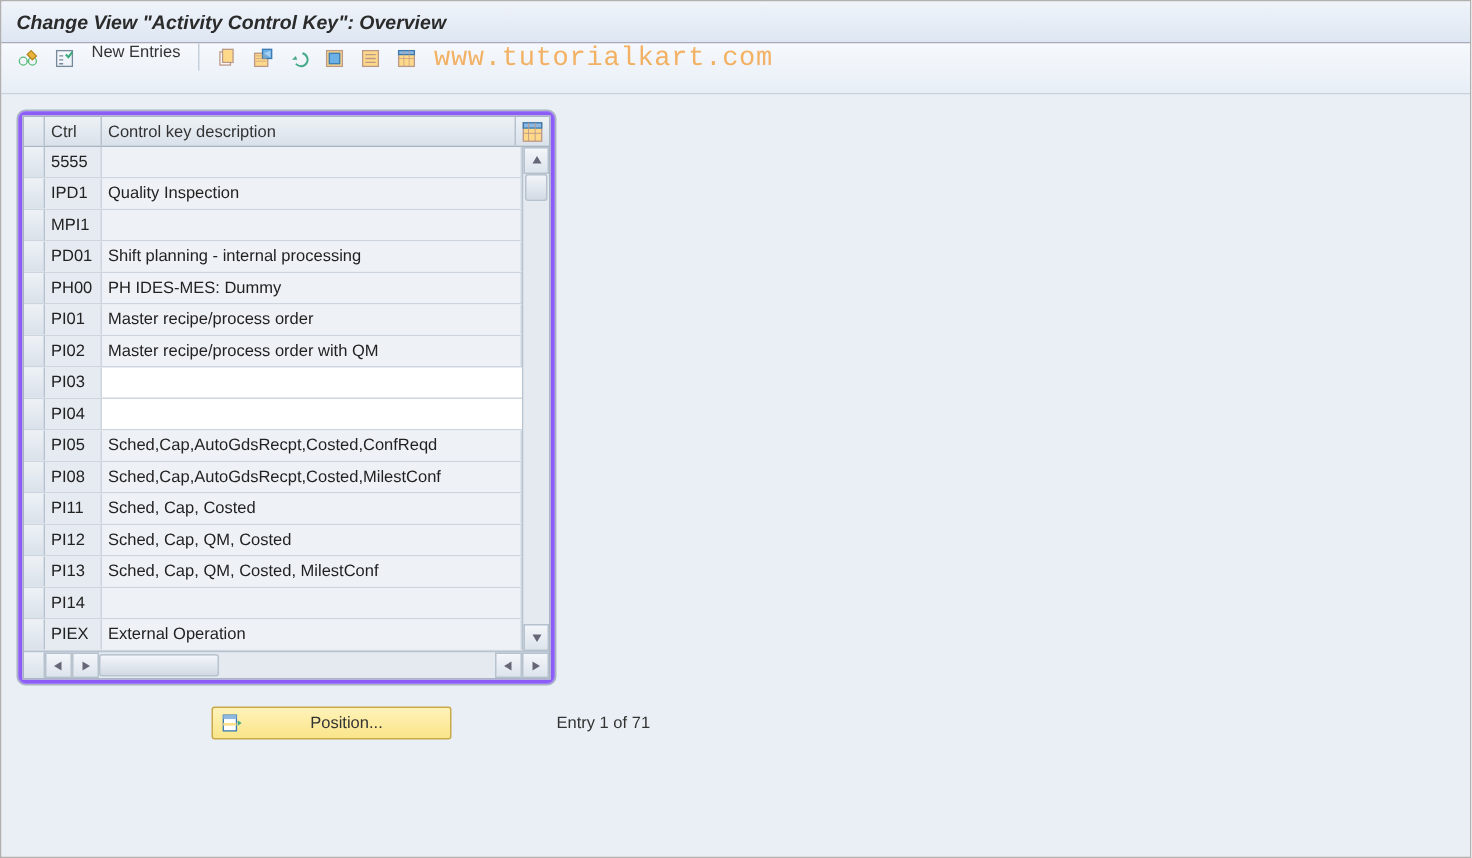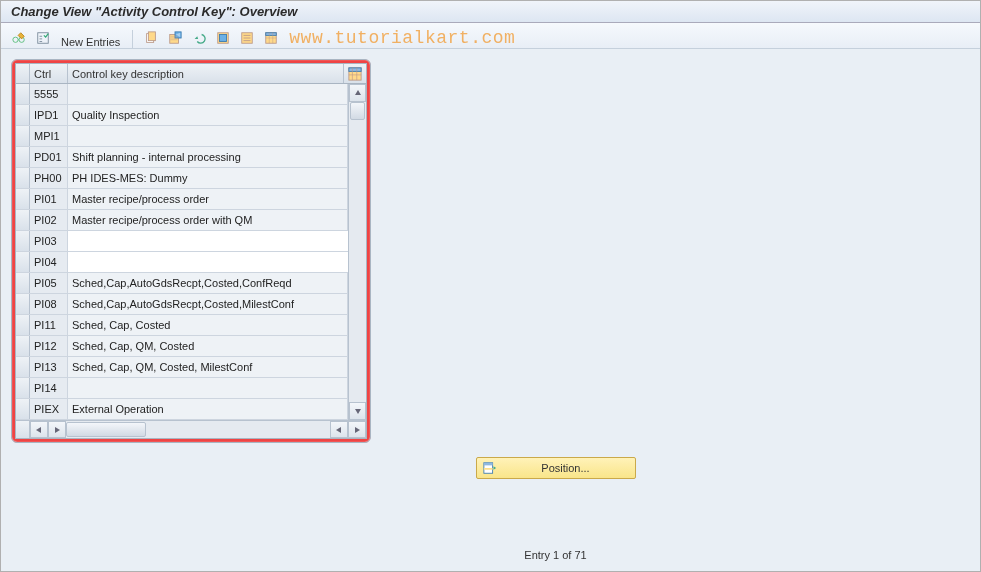--- a/index.html
+++ b/index.html
@@ -4,30 +4,30 @@
 <style>
   * { box-sizing: border-box; margin: 0; padding: 0; }
   html, body { width: 981px; height: 572px; font-family: Arial, sans-serif; font-size: 11px; background: #fff; overflow: hidden; }
   .window { width: 981px; height: 572px; border: 1px solid #b0b0b0; background: #f6f6f6; display: flex; flex-direction: column; }
 
   
   .titlebar { height: 28px; background: linear-gradient(#f0f4fa, #dde6f2); border-bottom: 1px solid #aab; display: flex; align-items: center; padding: 0 10px; }
   .titlebar-text { font-style: italic; font-weight: bold; font-size: 13px; color: #2b2b2b; }
 
   
-  .toolbar { height: 34px; background: linear-gradient(#f6f9fd, #e8eef6); border-bottom: 1px solid #c5d0dc; display: flex; align-items: flex-end; padding: 0 8px; gap: 4px; }
+  .toolbar { height: 34px; background: linear-gradient(#f6f9fd, #e8eef6); border-bottom: 1px solid #c5d0dc; display: flex; align-items: flex-start; padding: 0 8px; gap: 4px; }
   .tb-btn { width: 20px; height: 20px; border: 1px solid transparent; border-radius: 3px; display: inline-flex; align-items: center; justify-content: center; cursor: pointer; background: transparent; }
   .tb-btn svg { width: 14px; height: 14px; }
   .tb-label { font-size: 11px; color: #333; margin: 0 4px; cursor: pointer; }
   .tb-sep { width: 1px; height: 18px; background: #c5d0dc; margin: 0 4px; }
   .watermark { font-size: 18px; color: #f2a03e; opacity: 0.8; margin-left: 4px; font-family: Liberation Mono, monospace; letter-spacing: 0.5px; }
 
   
   .content { flex: 1; background: #e9eff5; padding: 10px; position: relative; }
-  .panel { width: 360px; border: 1px solid #a9b5c2; border-radius: 6px; background: #ef4444; padding: 3px; box-shadow: inset 0 0 1px #fff; }
+  .panel { width: 360px; border: 1px solid #a9b5c2; border-radius: 6px; background: #8b5cf6; padding: 3px; box-shadow: inset 0 0 1px #fff; }
 
   
   .table-wrap { border: 1px solid #a9b5c2; background: #fff; }
   .thead { display: flex; background: linear-gradient(#eef2f6, #d9e1ea); border-bottom: 1px solid #a9b5c2; height: 20px; }
   .th { border-right: 1px solid #b7c2cf; display: flex; align-items: center; padding: 0 4px; font-size: 11px; color: #333; }
   .th-ctrl { width: 38px; }
   .th-desc { flex: 1; }
   .th-corner { width: 22px; border-right: none; display:flex; align-items:center; justify-content:center; cursor:pointer; }
   .th-corner svg { width: 14px; height: 14px; }
   .row-marker-col { width: 14px; background: linear-gradient(#eef2f6,#d9e1ea); border-right:1px solid #b7c2cf; }
@@ -47,21 +47,21 @@
   .vsb-thumb { position:absolute; top:0; left:1px; right:1px; height: 18px; background: linear-gradient(#f3f6fa,#d2dae4); border:1px solid #b7c2cf; border-radius:2px; }
 
   .hscroll { height: 18px; display:flex; background:#e5eaf0; border-top:1px solid #b7c2cf; }
   .hsb-spacer { width: 14px; border-right:1px solid #b7c2cf; background: linear-gradient(#eef2f6,#d9e1ea);}
   .hsb-btn { width: 18px; border: 1px solid #b7c2cf; background: linear-gradient(#f3f6fa,#dde4ec); display:flex; align-items:center; justify-content:center; cursor:pointer; }
   .hsb-btn svg { width:8px; height:8px; }
   .hsb-track { flex:1; background:#e5eaf0; position:relative; }
   .hsb-thumb { position:absolute; left:0; top:1px; bottom:1px; width: 80px; background: linear-gradient(#f3f6fa,#d2dae4); border:1px solid #b7c2cf; border-radius:2px; }
 
   
-  .footer-row { margin-top: 14px; display: flex; align-items: center; gap: 70px; padding-left: 130px; flex-direction: column;}
+  .footer-row { margin-top: 14px; display: flex; align-items: center; gap: 70px; padding-left: 130px;}
   .pos-btn { width: 160px; height: 22px; background: linear-gradient(#fff2b8,#f9e58a); border: 1px solid #caa94a; border-radius: 2px; display:flex; align-items:center; gap:6px; padding:0 6px; cursor:pointer; font-size:11px; color:#333; justify-content:flex-start; }
   .pos-btn svg { width:14px; height:14px; flex-shrink:0;}
   .pos-btn span { flex:1; text-align:center; }
   .entry-text { font-size: 11px; color:#333; }
 </style>
 </head>
 <body>
 
 <div class="window">
 

